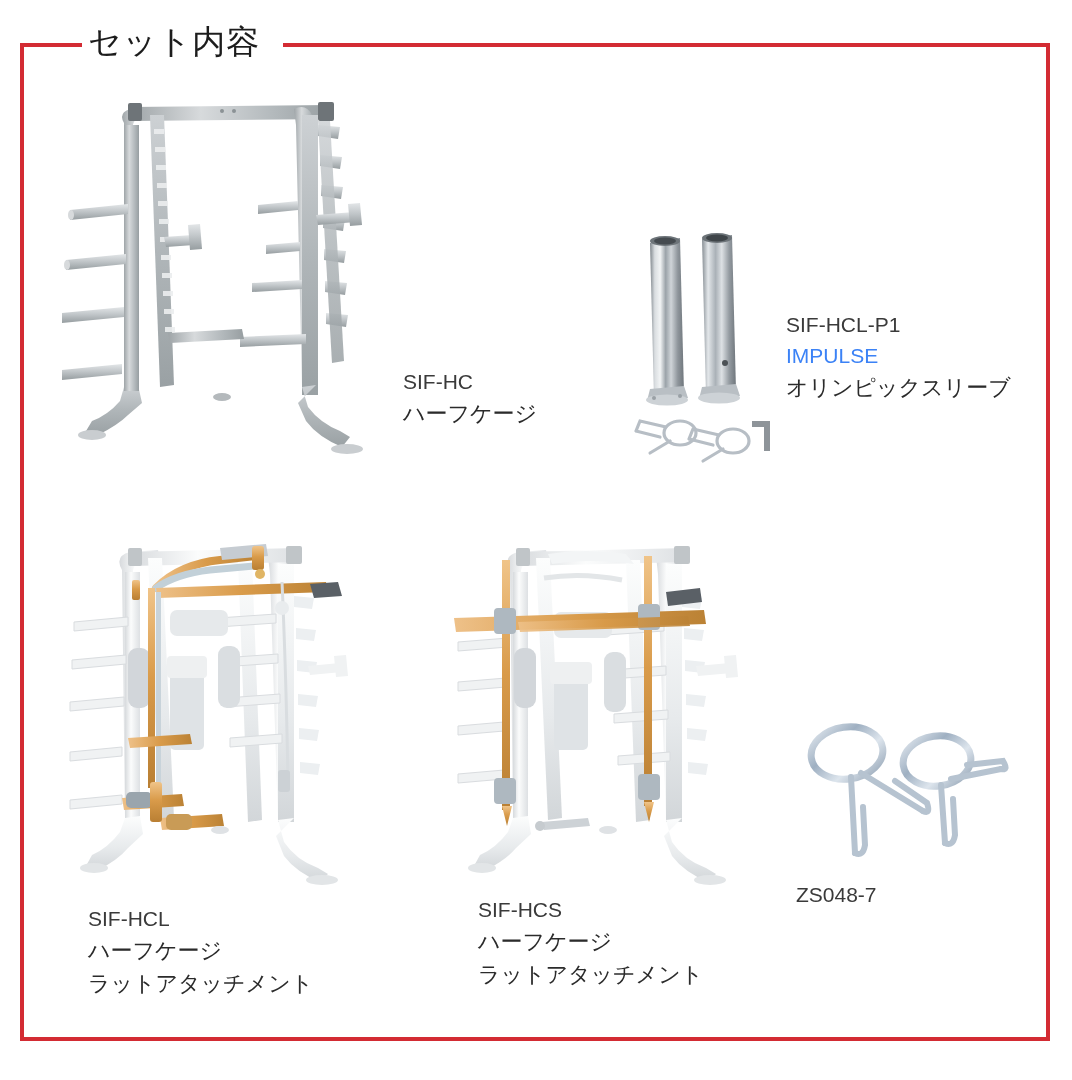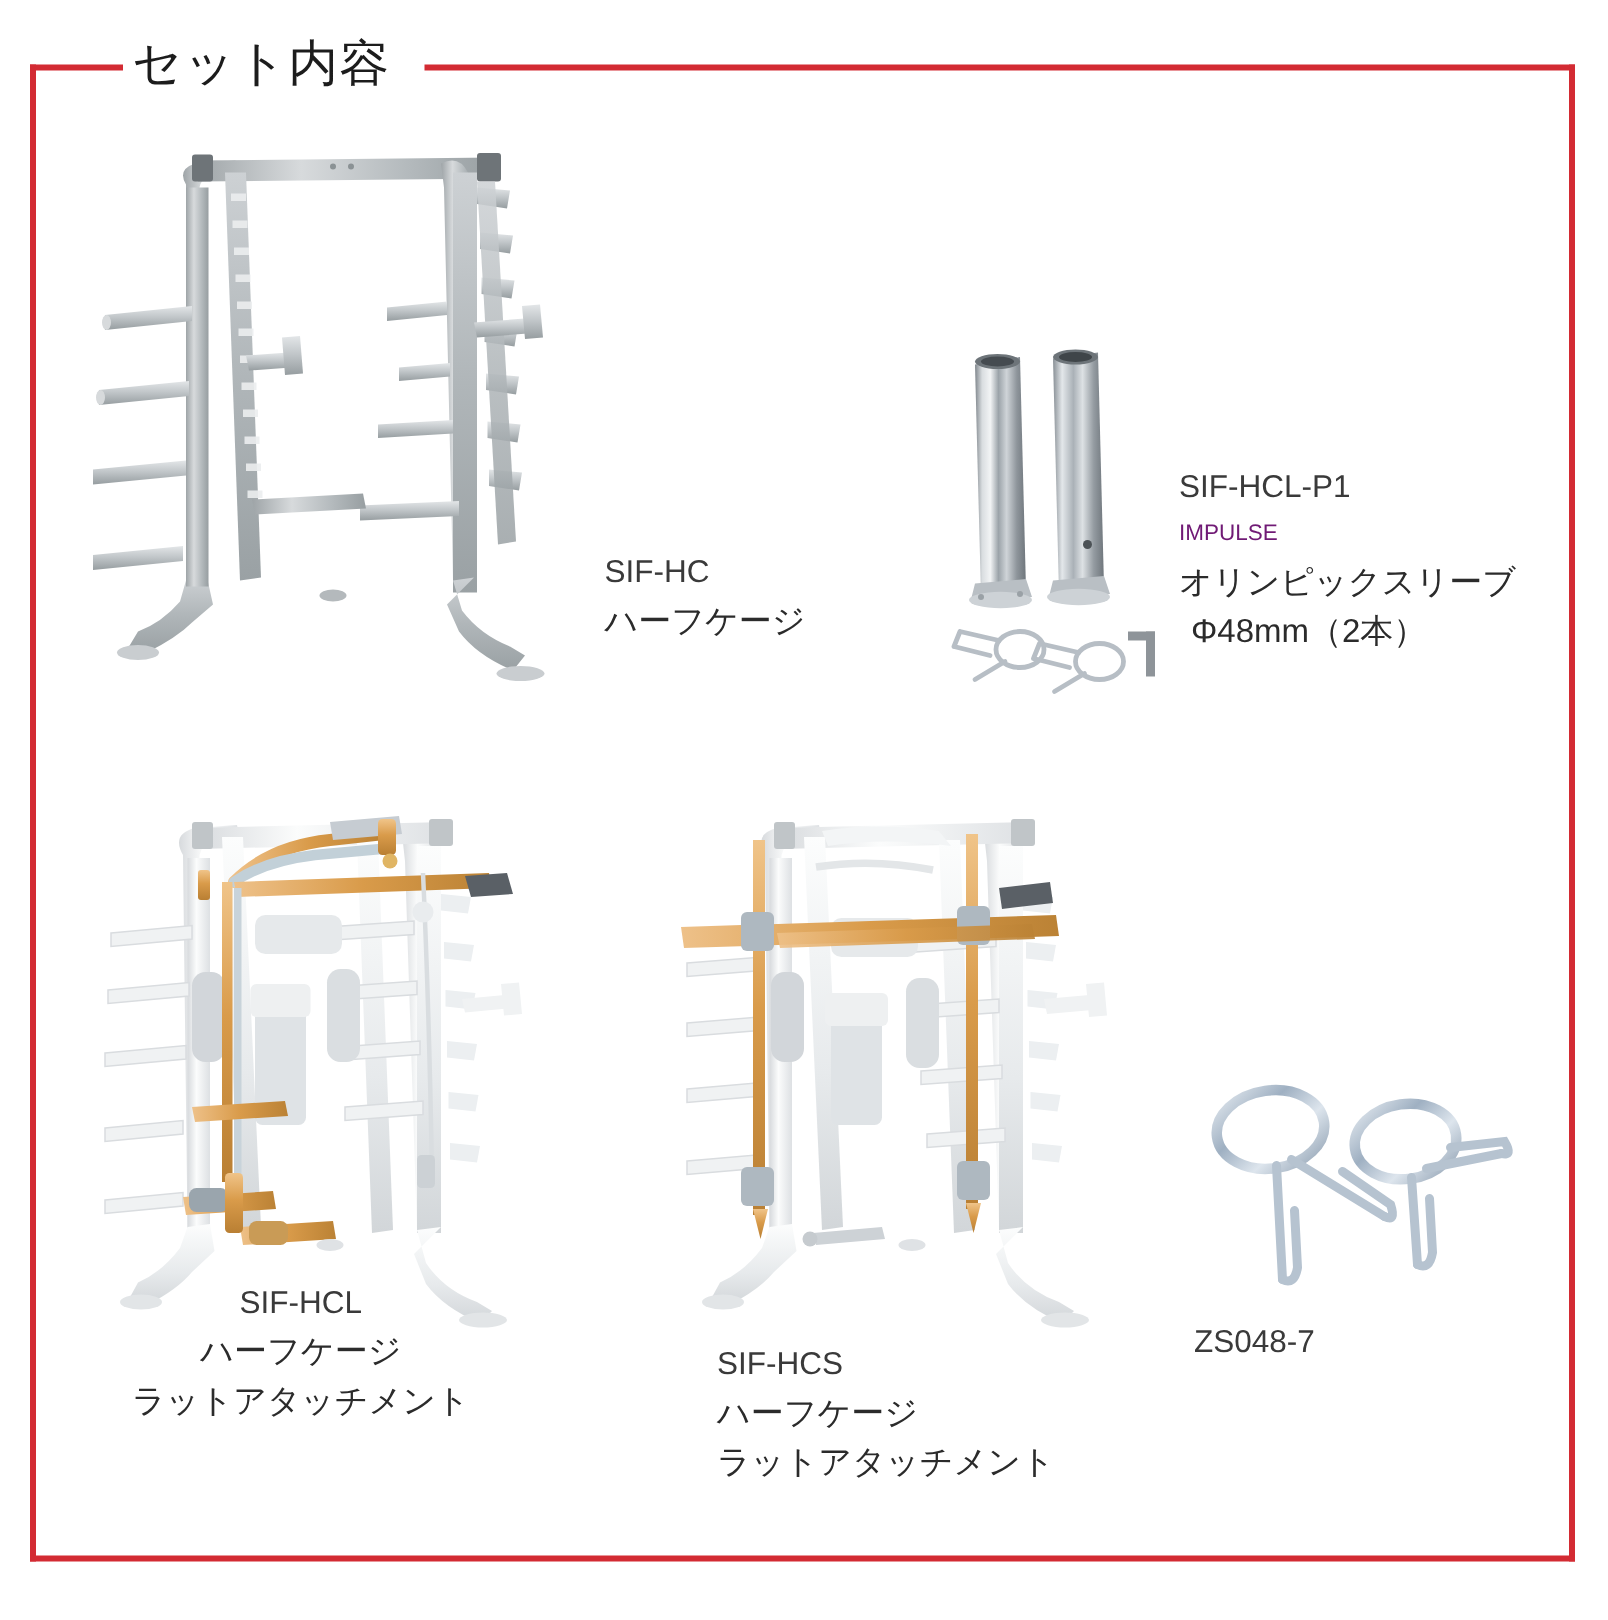--- a/index.html
+++ b/index.html
@@ -22,26 +22,26 @@
   
   #section-title {
     position: absolute; left: 88px; top: 20px;
     font-size: 33px; line-height: 44px; color: #1c1c1c;
     letter-spacing: 1px; white-space: nowrap;
   }
 
   
   .label-block { position: absolute; color: #2e2e2e; white-space: nowrap; }
   .label-code { font-size: 21px; line-height: 30px; color: #3a3a3a; }
-  .label-sub  { font-size: 15px; line-height: 31px; color: #701a75; }
+  .label-sub  { font-size: 21px; line-height: 31px; color: #3b82f6; }
   .label-jp   { font-size: 22px; line-height: 33px; color: #2b2b2b; }
 
   #label-hc    { left: 403px; top: 367px; }
   #label-hclp1 { left: 786px; top: 310px; }
-  #label-hcl   { left: 88px;  top: 854px; text-align: center; }
+  #label-hcl   { left: 88px;  top: 904px; }
   #label-hcs   { left: 478px; top: 895px; }
   #label-zs    { left: 796px; top: 880px; }
 
   
   .figure { position: absolute; }
 
   
   #fig-halfcage { left: 62px; top: 85px; width: 350px; height: 380px; }
   
   #fig-sleeves  { left: 630px; top: 225px; width: 160px; height: 250px; }
@@ -430,21 +430,20 @@
 
   <div class="label-block" id="label-hc">
     <div class="label-code">SIF-HC</div>
     <div class="label-jp">ハーフケージ</div>
   </div>
 
   <div class="label-block" id="label-hclp1">
     <div class="label-code" style="">SIF-HCL-P1</div>
     <div class="label-sub">IMPULSE</div>
     <div class="label-jp">オリンピックスリーブ</div>
-    <div class="label-jp" style="padding-left:8px;">Φ48mm（2本）</div>
   </div>
 
   <div class="label-block" id="label-hcl">
     <div class="label-code">SIF-HCL</div>
     <div class="label-jp">ハーフケージ</div>
     <div class="label-jp">ラットアタッチメント</div>
   </div>
 
   <div class="label-block" id="label-hcs">
     <div class="label-code">SIF-HCS</div>

